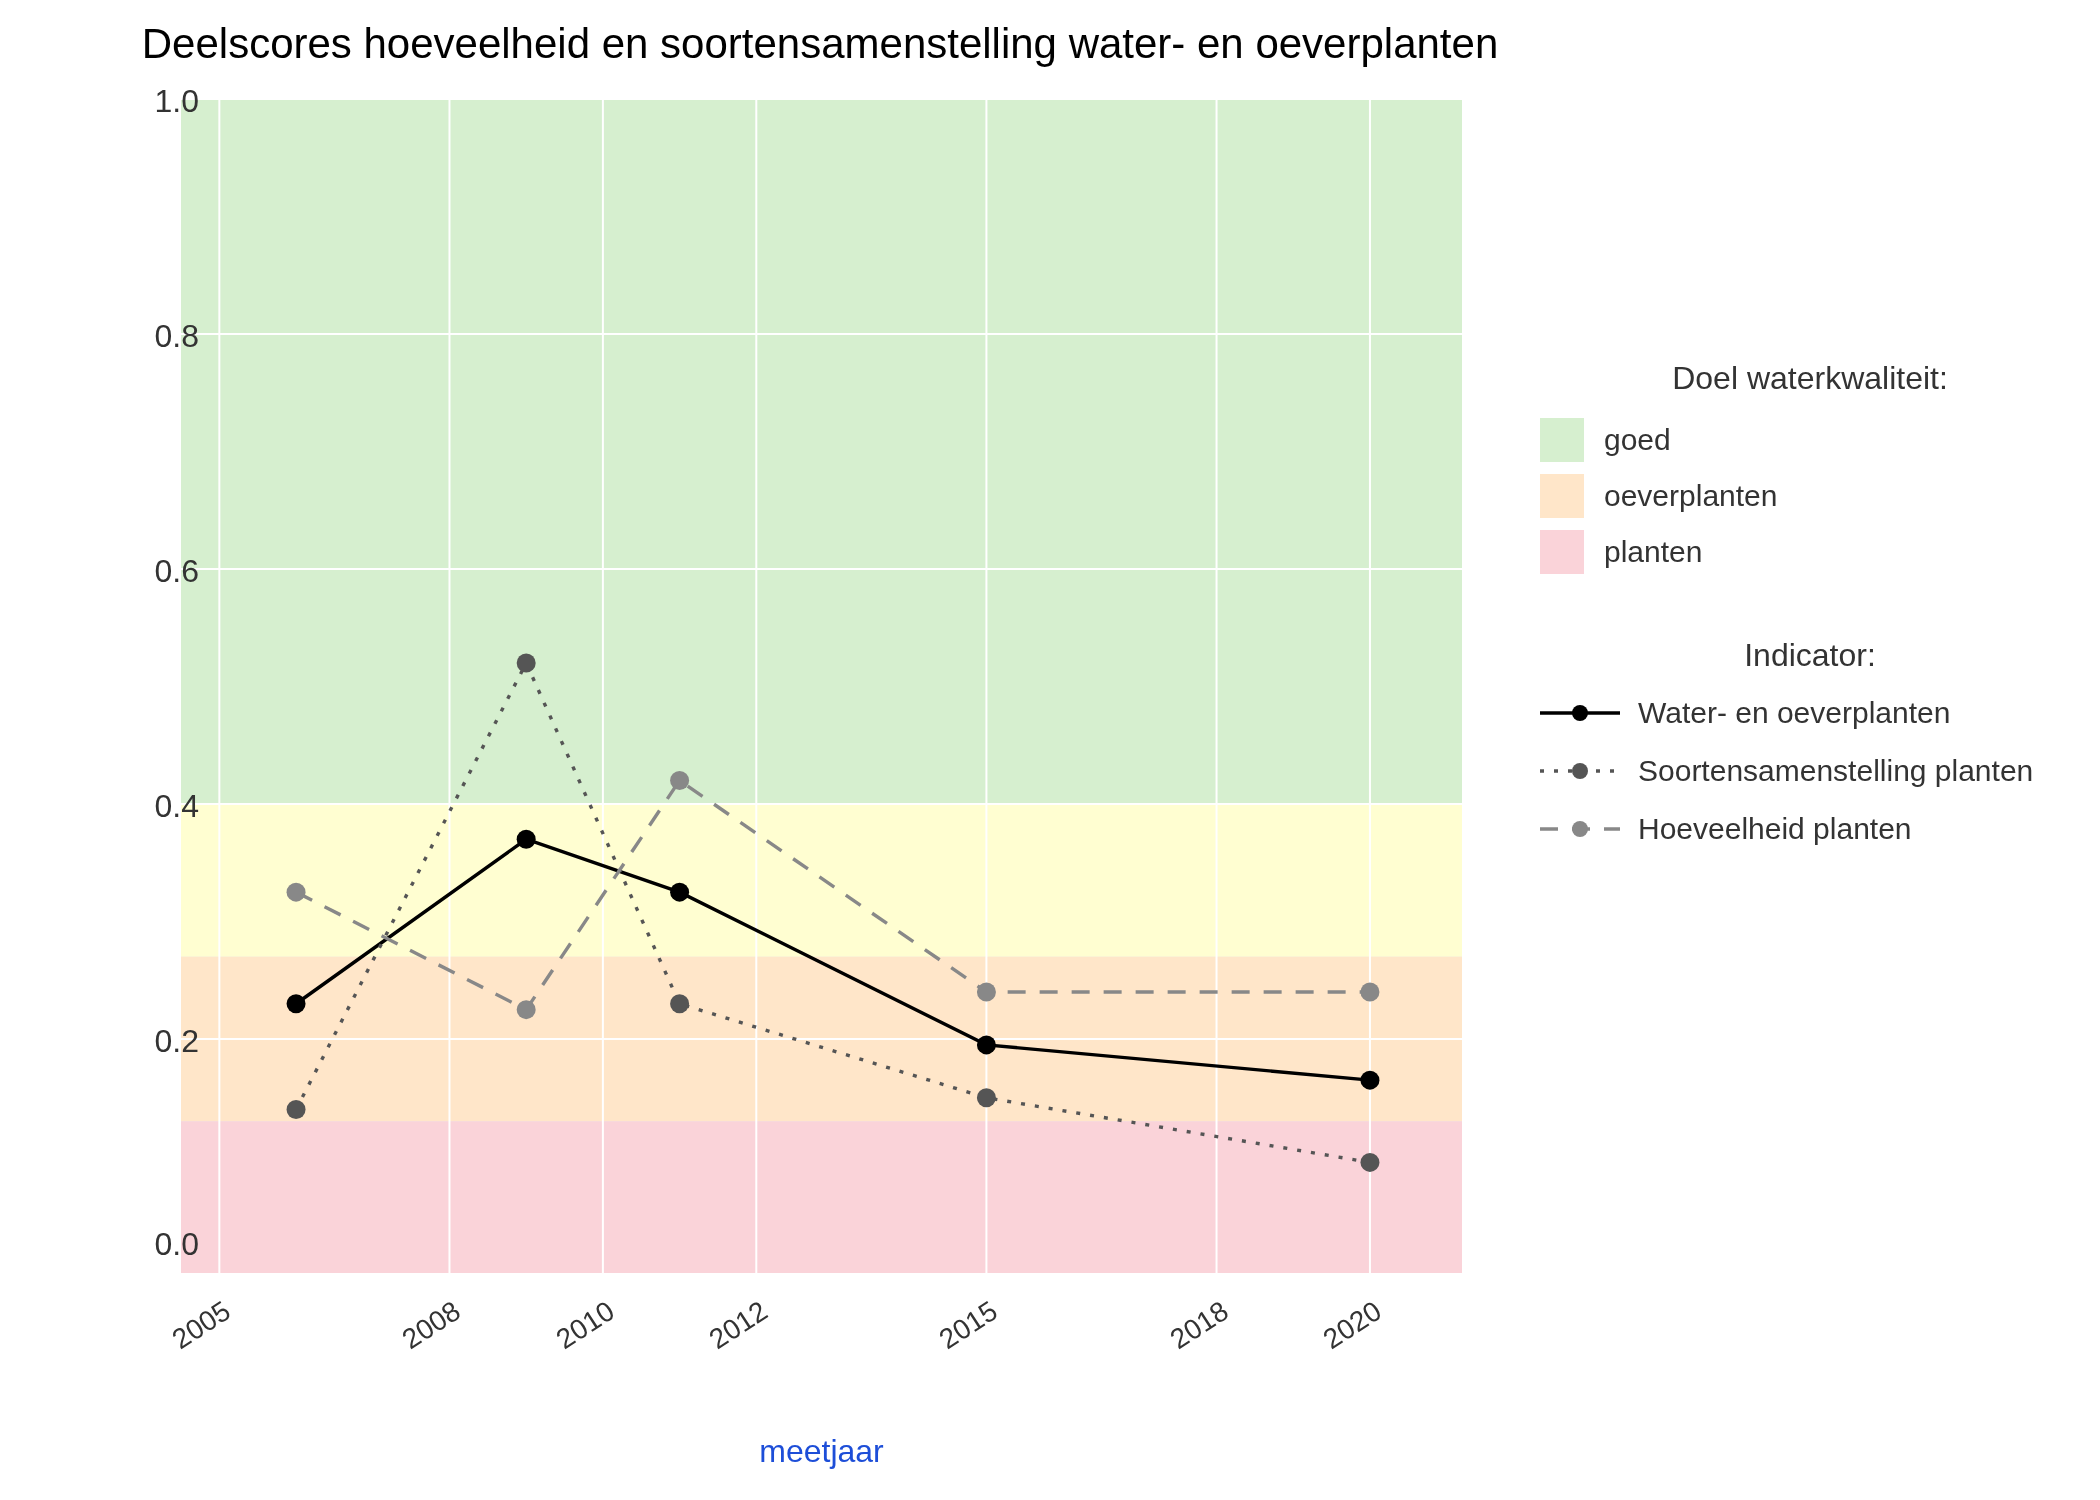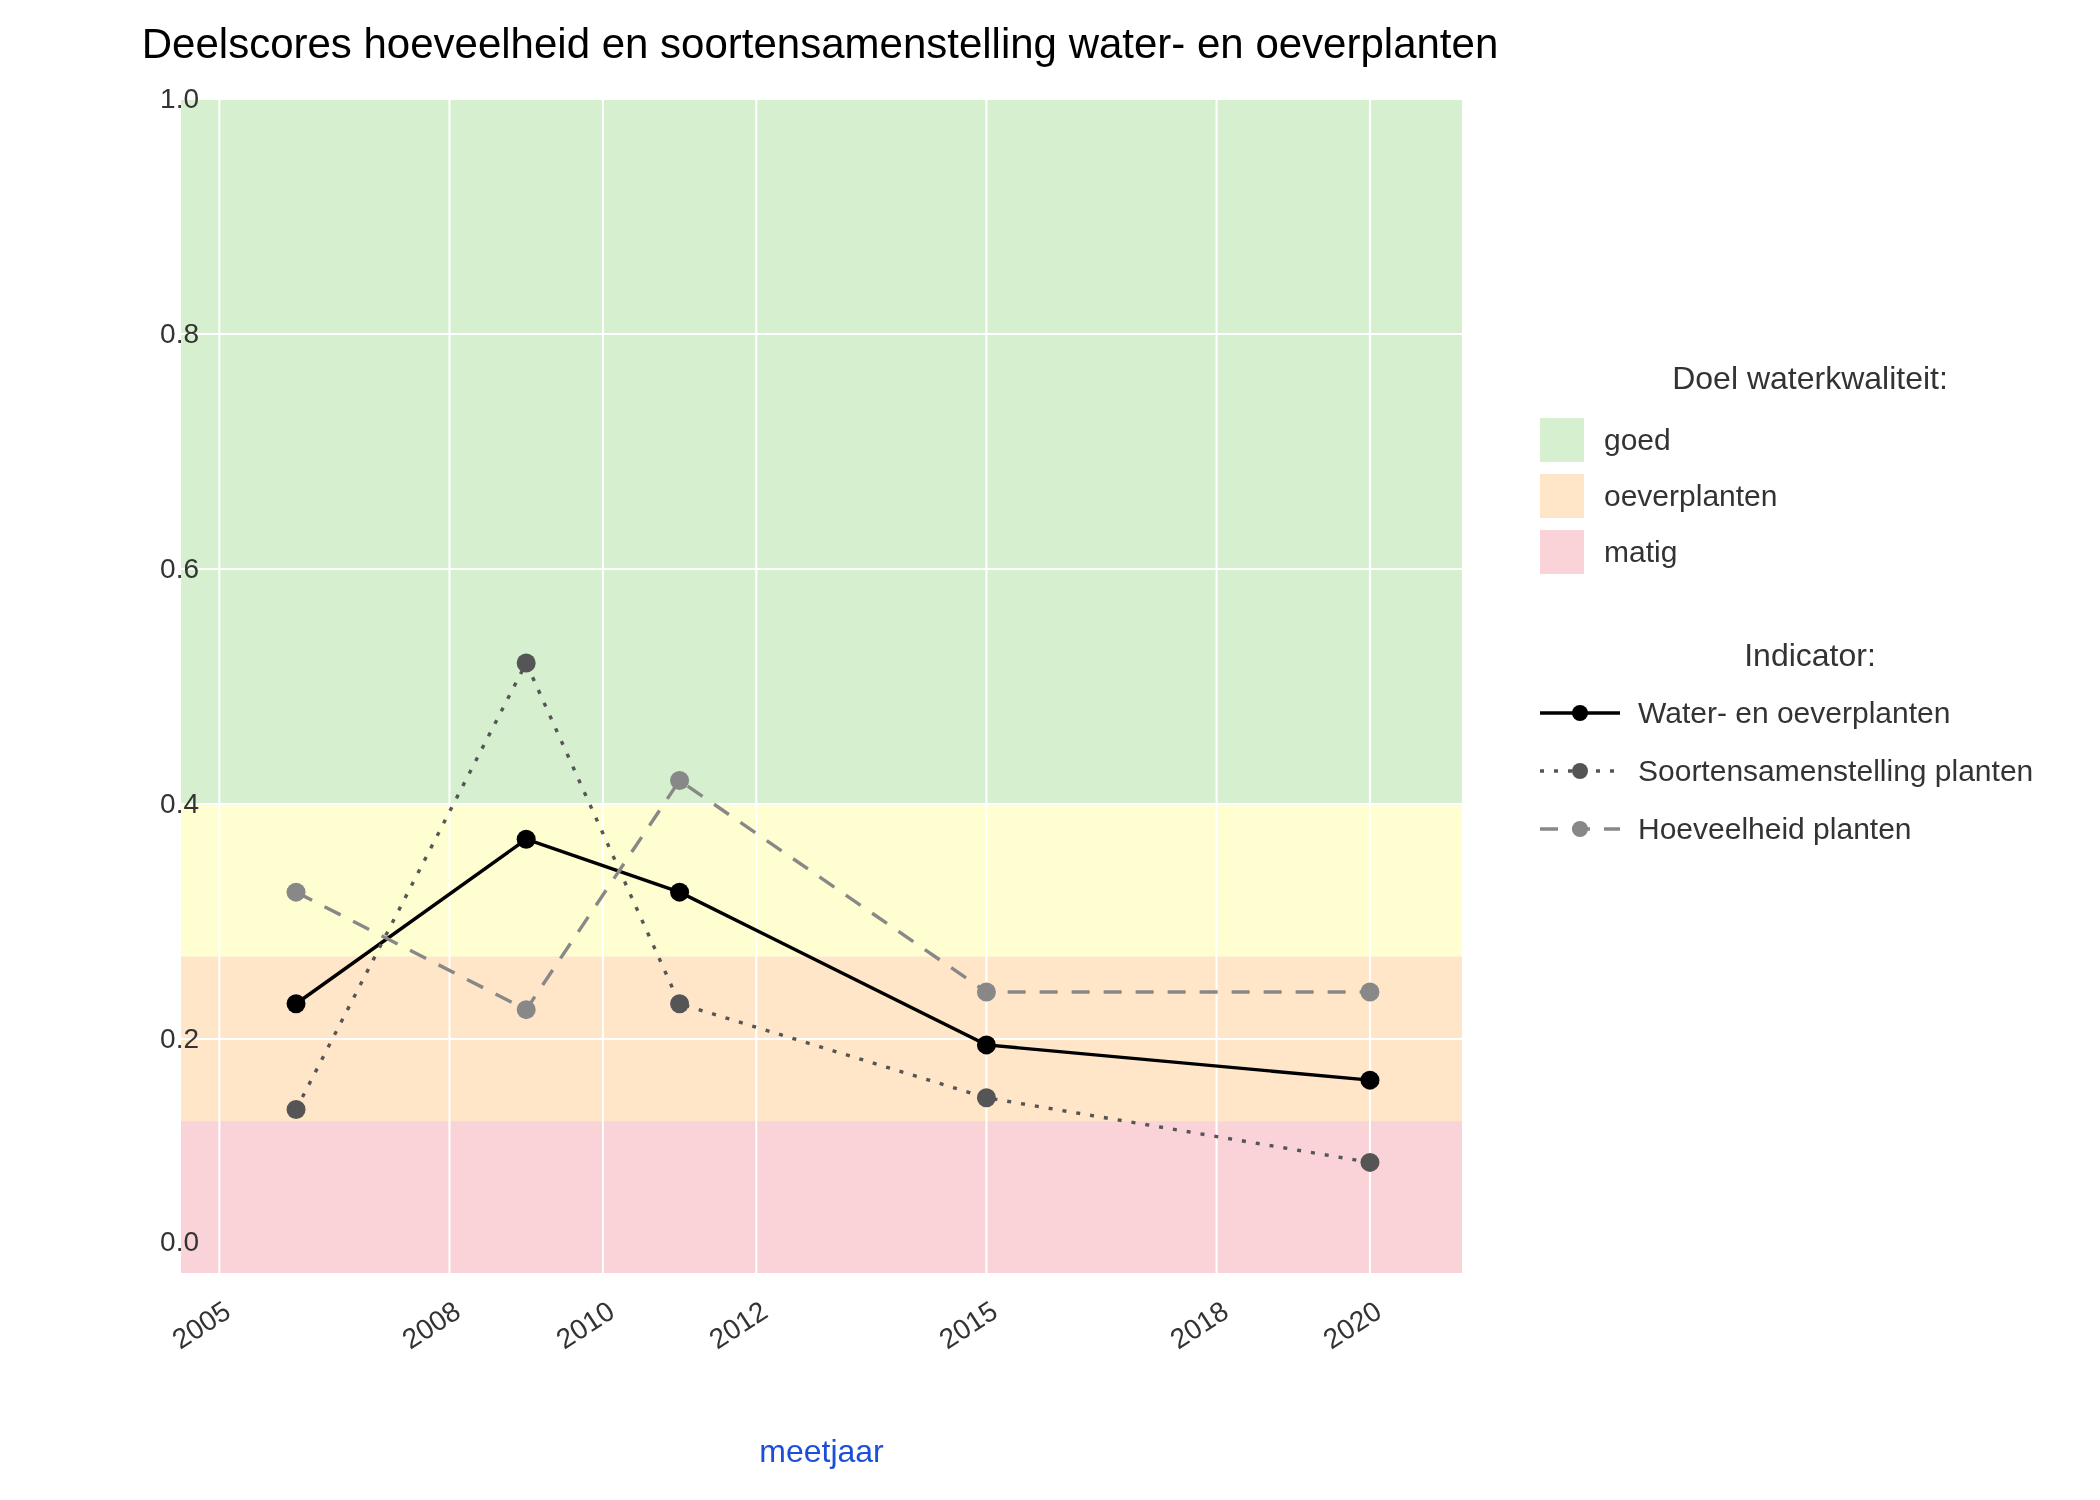--- a/index.html
+++ b/index.html
@@ -51,21 +51,21 @@
     width: 1281px;
     bottom: 30px;
     text-align: center;
     font-size: 32px;
     color: #1d4ed8;
   }
   .y-ticks span {
     position: absolute;
     right: 1930px;
     text-align: right;
-    font-size: 28px;
+    font-size: 32px;
     width: 70px;
   }
   .x-ticks span {
     position: absolute;
     top: 1295px;
     font-size: 28px;
     transform: rotate(-33deg);
     transform-origin: right top;
     text-align: right;
     width: 100px;
@@ -166,21 +166,21 @@
           <div class="legend-swatch-row">
             <div class="legend-swatch" style="background: rgb(214, 239, 207);"></div>
             <span>goed</span>
           </div>
           <div class="legend-swatch-row">
             <div class="legend-swatch" style="background: rgb(255, 230, 201);"></div>
             <span>oeverplanten</span>
           </div>
           <div class="legend-swatch-row">
             <div class="legend-swatch" style="background: rgb(250, 211, 217);"></div>
-            <span>matig</span>
+            <span>planten</span>
           </div>
         </div>
     </div>
     <div class="legend-group">
       <div class="legend-heading">Indicator:</div>
       <div id="legend-series">
           <div class="legend-line-row">
             <svg class="legend-line-svg" viewBox="0 0 80 24">
               <line x1="0" x2="80" y1="12" y2="12" stroke="#000000" stroke-width="3.4"></line>
               <circle cx="40" cy="12" r="8" fill="#000000"></circle>

